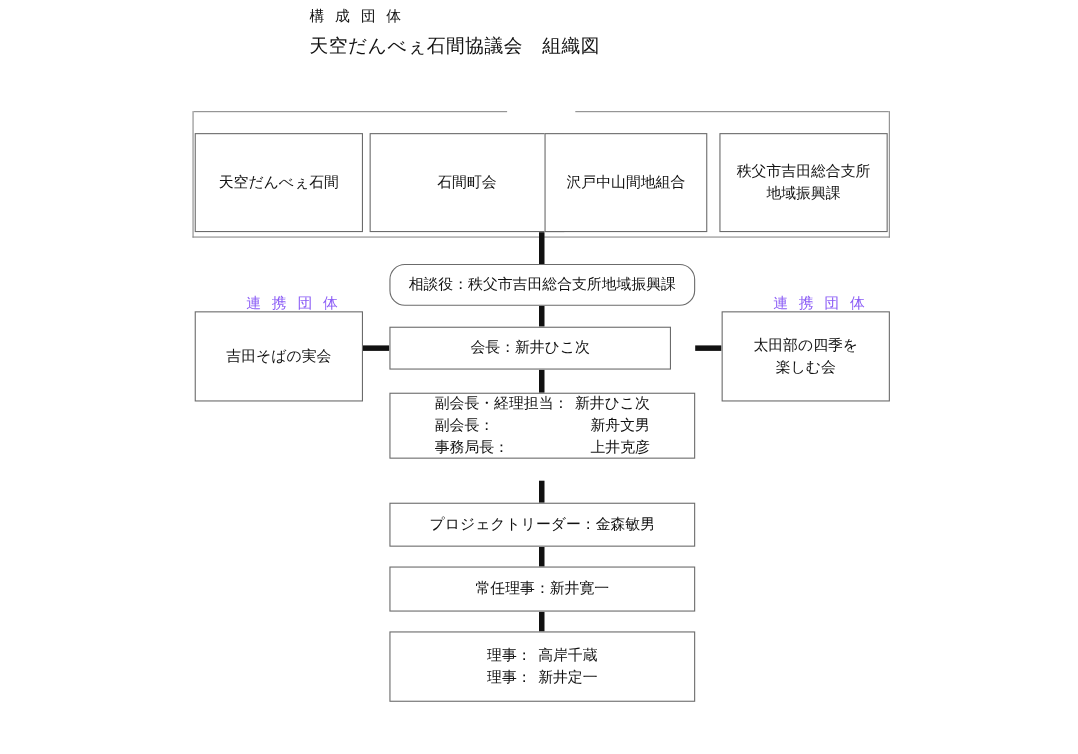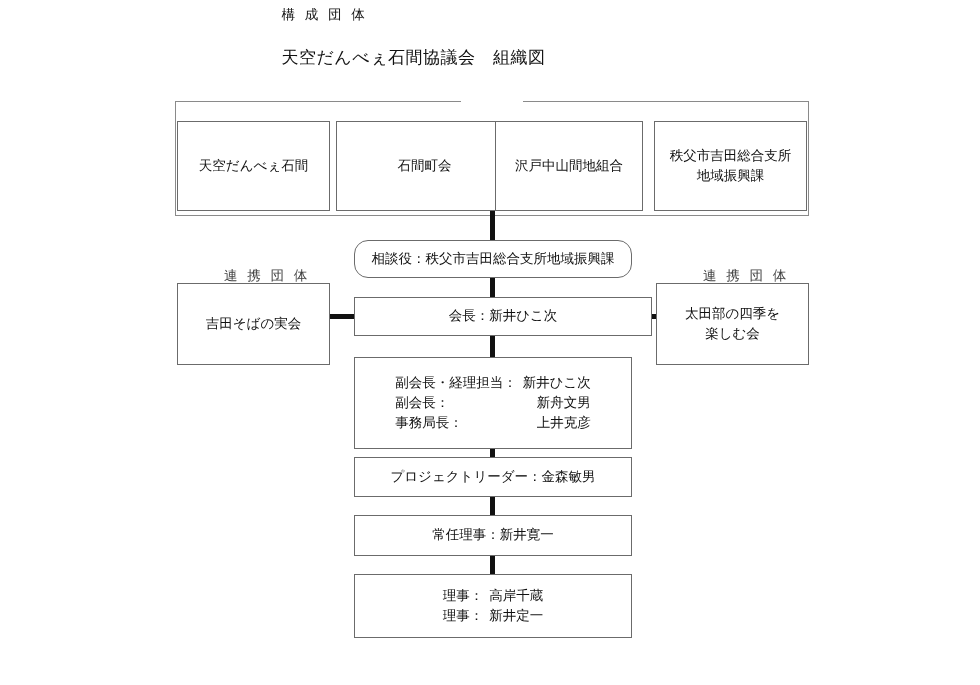--- a/index.html
+++ b/index.html
@@ -23,21 +23,20 @@
   .page-title {
     position: absolute;
     left: 0;
     top: 30px;
     width: 827px;
     text-align: center;
     font-size: 17px;
     letter-spacing: 0.5px;
     color: #111111;
     white-space: pre;
-    margin-top: 16px;
   }
 
   
   .box {
     position: absolute;
     box-sizing: border-box;
     border: 1px solid #6b6b6b;
     background: #ffffff;
     display: flex;
     align-items: center;
@@ -86,21 +85,21 @@
   .group-legend span {
     background: #ffffff;
     padding: 0 8px;
     letter-spacing: 3px;
   }
 
   
   .side-label {
     position: absolute;
     font-size: 13.5px;
-    color: #404040;
+    color: #8b5cf6;
     text-align: center;
     letter-spacing: 3px;
     white-space: pre;
     z-index: 3;
   }
 
   
   .conn {
     position: absolute;
     background: #111111;
@@ -170,27 +169,27 @@
     <span>連 携 団 体</span>
   </div>
   <div class="box" style="left:656px; top:283px; width:153px; height:82px;">
     <div>
       <span class="line">太田部の四季を</span>
       <span class="line">楽しむ会</span>
     </div>
   </div>
   <div class="conn" style="left:632px; top:314px; width:24px; height:5px;"></div>
 
-  <div class="box" style="left:354px; top:297px; width:298px; height:39px;">
+  <div class="box" style="left:354px; top:297px; width:256px; height:39px;">
     <span class="line">会長：新井ひこ次</span>
   </div>
 
   <div class="conn" style="left:490px; top:336px; width:5px; height:22px;"></div>
 
-  <div class="box" style="left:354px; top:357px; width:278px; height:92px;">
+  <div class="box" style="left:354px; top:357px; width:278px; height:60px;">
     <div class="roster">
       <div class="row">
         <span class="role">副会長・経理担当：</span>
         <span class="name">新井ひこ次</span>
       </div>
       <div class="row">
         <span class="role">副会長：</span>
         <span class="name">新舟文男</span>
       </div>
       <div class="row">

